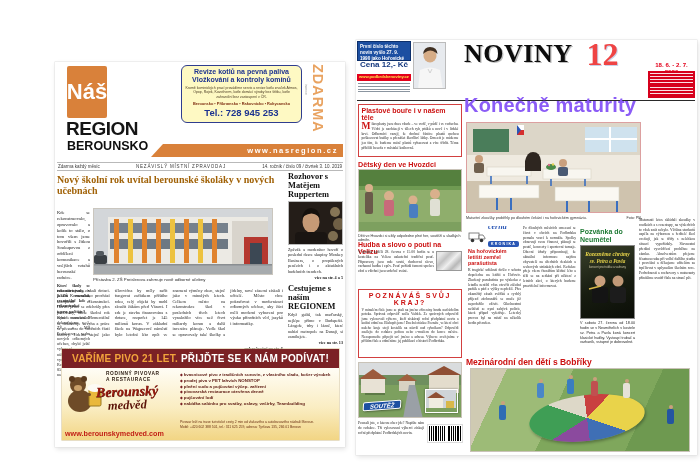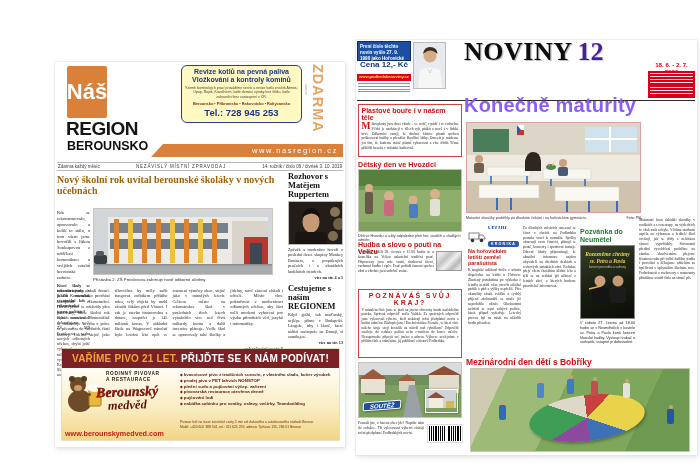--- a/index.html
+++ b/index.html
@@ -16,21 +16,21 @@
   .scrw{background:repeating-linear-gradient(180deg,rgba(255,255,255,.88) 0 .9px,transparent .9px 2.9px)}
 
   
   #paperL{left:55px;top:62px;width:290px;height:385px}
   .l-nas{left:12px;top:4px;width:40px;height:52px;background:#D9813A;color:#fff;
     display:flex;align-items:center;justify-content:center;font-weight:900;font-size:22px;border-radius:2px}
   .l-region{left:11px;top:56px;width:90px;font-weight:900;font-size:19px;letter-spacing:-.5px;color:#151515}
   .l-beroun{left:12px;top:77px;width:92px;font-weight:800;font-size:12.5px;color:#0e0e0e}
   .l-strip{left:96px;top:82px;width:192px;height:13px;background:#D9813A;
     clip-path:polygon(12px 0,100% 0,100% 100%,0 100%);
-    color:#fff;font-size:7.5px;font-weight:400;letter-spacing:1.6px;line-height:13px;
+    color:#fff;font-size:7.5px;font-weight:700;letter-spacing:1.6px;line-height:13px;
     text-align:right;padding-right:5px}
   .l-adbox{left:126px;top:3px;width:121px;height:58px;background:#fef9c3;border:1.5px solid #2F3D8F;
     border-radius:6px;text-align:center;padding:2px 3px;overflow:hidden}
   .l-adbox .t{font-size:7px;font-weight:800;color:#1D3390;line-height:1.18}
   .l-adbox .b{font-size:3.5px;line-height:1.3;color:#4a3a22;margin-top:1px}
   .l-adbox .r{font-size:3.9px;font-weight:700;color:#7d2c10;margin-top:1.5px}
   .l-adbox .p{font-size:9.5px;font-weight:800;color:#1D3390;margin-top:1.5px}
   .l-zdarma{left:253px;top:2px;width:18px;height:62px;writing-mode:vertical-rl;
     font-weight:900;font-size:14.5px;letter-spacing:1px;color:#E9A361;text-align:center}
   .l-inzerce{left:247.5px;top:22px;width:5px;height:22px;writing-mode:vertical-rl;
@@ -81,21 +81,21 @@
     display:flex;align-items:center;justify-content:center}
   .r-redstrip{left:1px;top:34px;width:54px;height:6.5px;background:#E3001B;color:#FFE84A;
     font-size:4.1px;font-weight:700;line-height:6.5px;text-align:center}
   .r-mails{left:2px;top:42.5px;width:52px;height:11px}
   .r-mphoto{left:57px;top:2px;width:33px;height:47px;border:.6px solid #bbb;overflow:hidden}
   .r-title{left:92px;top:0;width:202px;height:56px;font-family:"Liberation Serif",serif;
     font-weight:700;color:#0d0d0d}
   .r-title .ln1{font-size:26px;line-height:1;letter-spacing:.5px;text-shadow:1.3px 1.3px 0 #bfbfbf}
   .r-title .ln2{display:flex;align-items:center;padding-left:16px;margin-top:-1px}
   .r-title .ln2 .nw{font-size:26px;line-height:1;letter-spacing:.5px;text-shadow:1.3px 1.3px 0 #bfbfbf}
-  .r-title .num{font-size:26px;line-height:.95;font-weight:700;color:#4c1d95;margin-left:5px;
+  .r-title .num{font-size:32px;line-height:.95;font-weight:700;color:#ef4444;margin-left:14px;
     text-shadow:1px 1px 0 #c9d2e8}
   .r-date{left:292px;top:21px;width:47px;font-size:6.1px;font-weight:800;color:#E3001B;text-align:center}
   .r-towns{left:292px;top:31px;width:47px;height:27px;background:#D6001C;padding:2px}
   .r-rule{left:1px;top:60px;width:338px;height:1px;background:#2a2a2a}
 
   .r-red{color:#CC1111;font-weight:800}
   .micro{font-size:3.7px;line-height:1.3;color:#242424}
 
   .r-box1{left:2px;top:64px;width:104px;height:53px;border:1px solid #D24040;padding:2px 2.5px;overflow:hidden}
   .r-box1 .h{font-size:7px;margin-bottom:1px}

